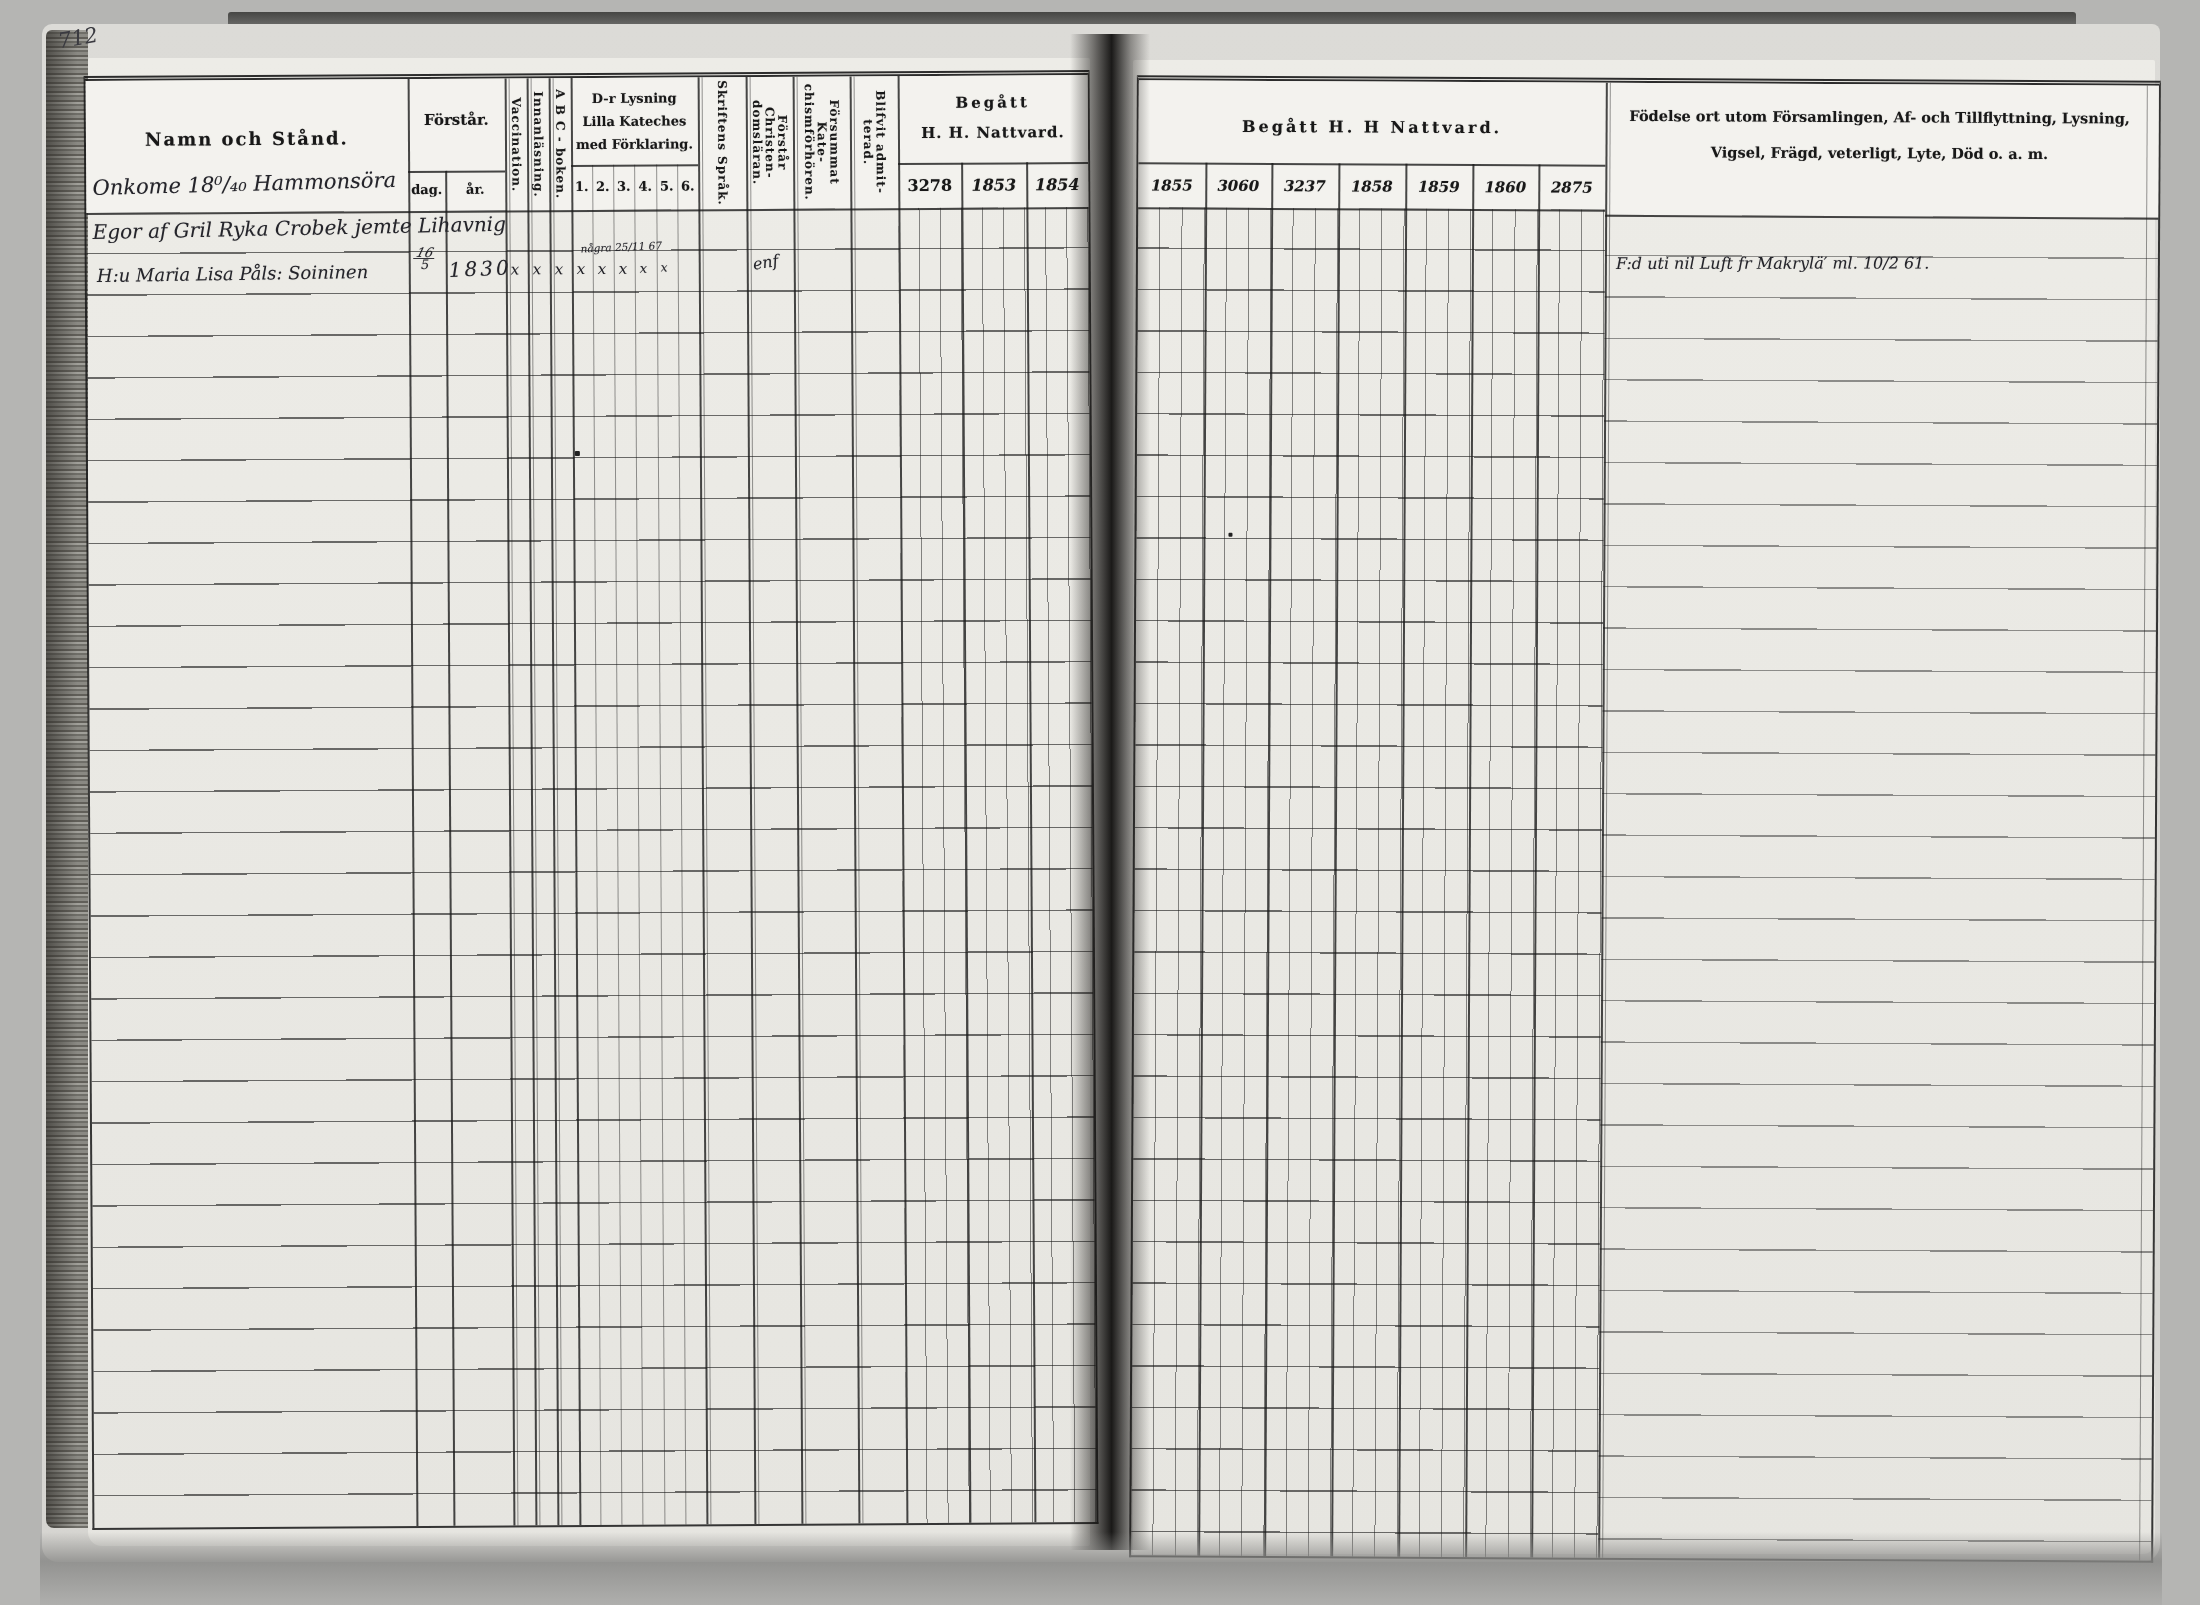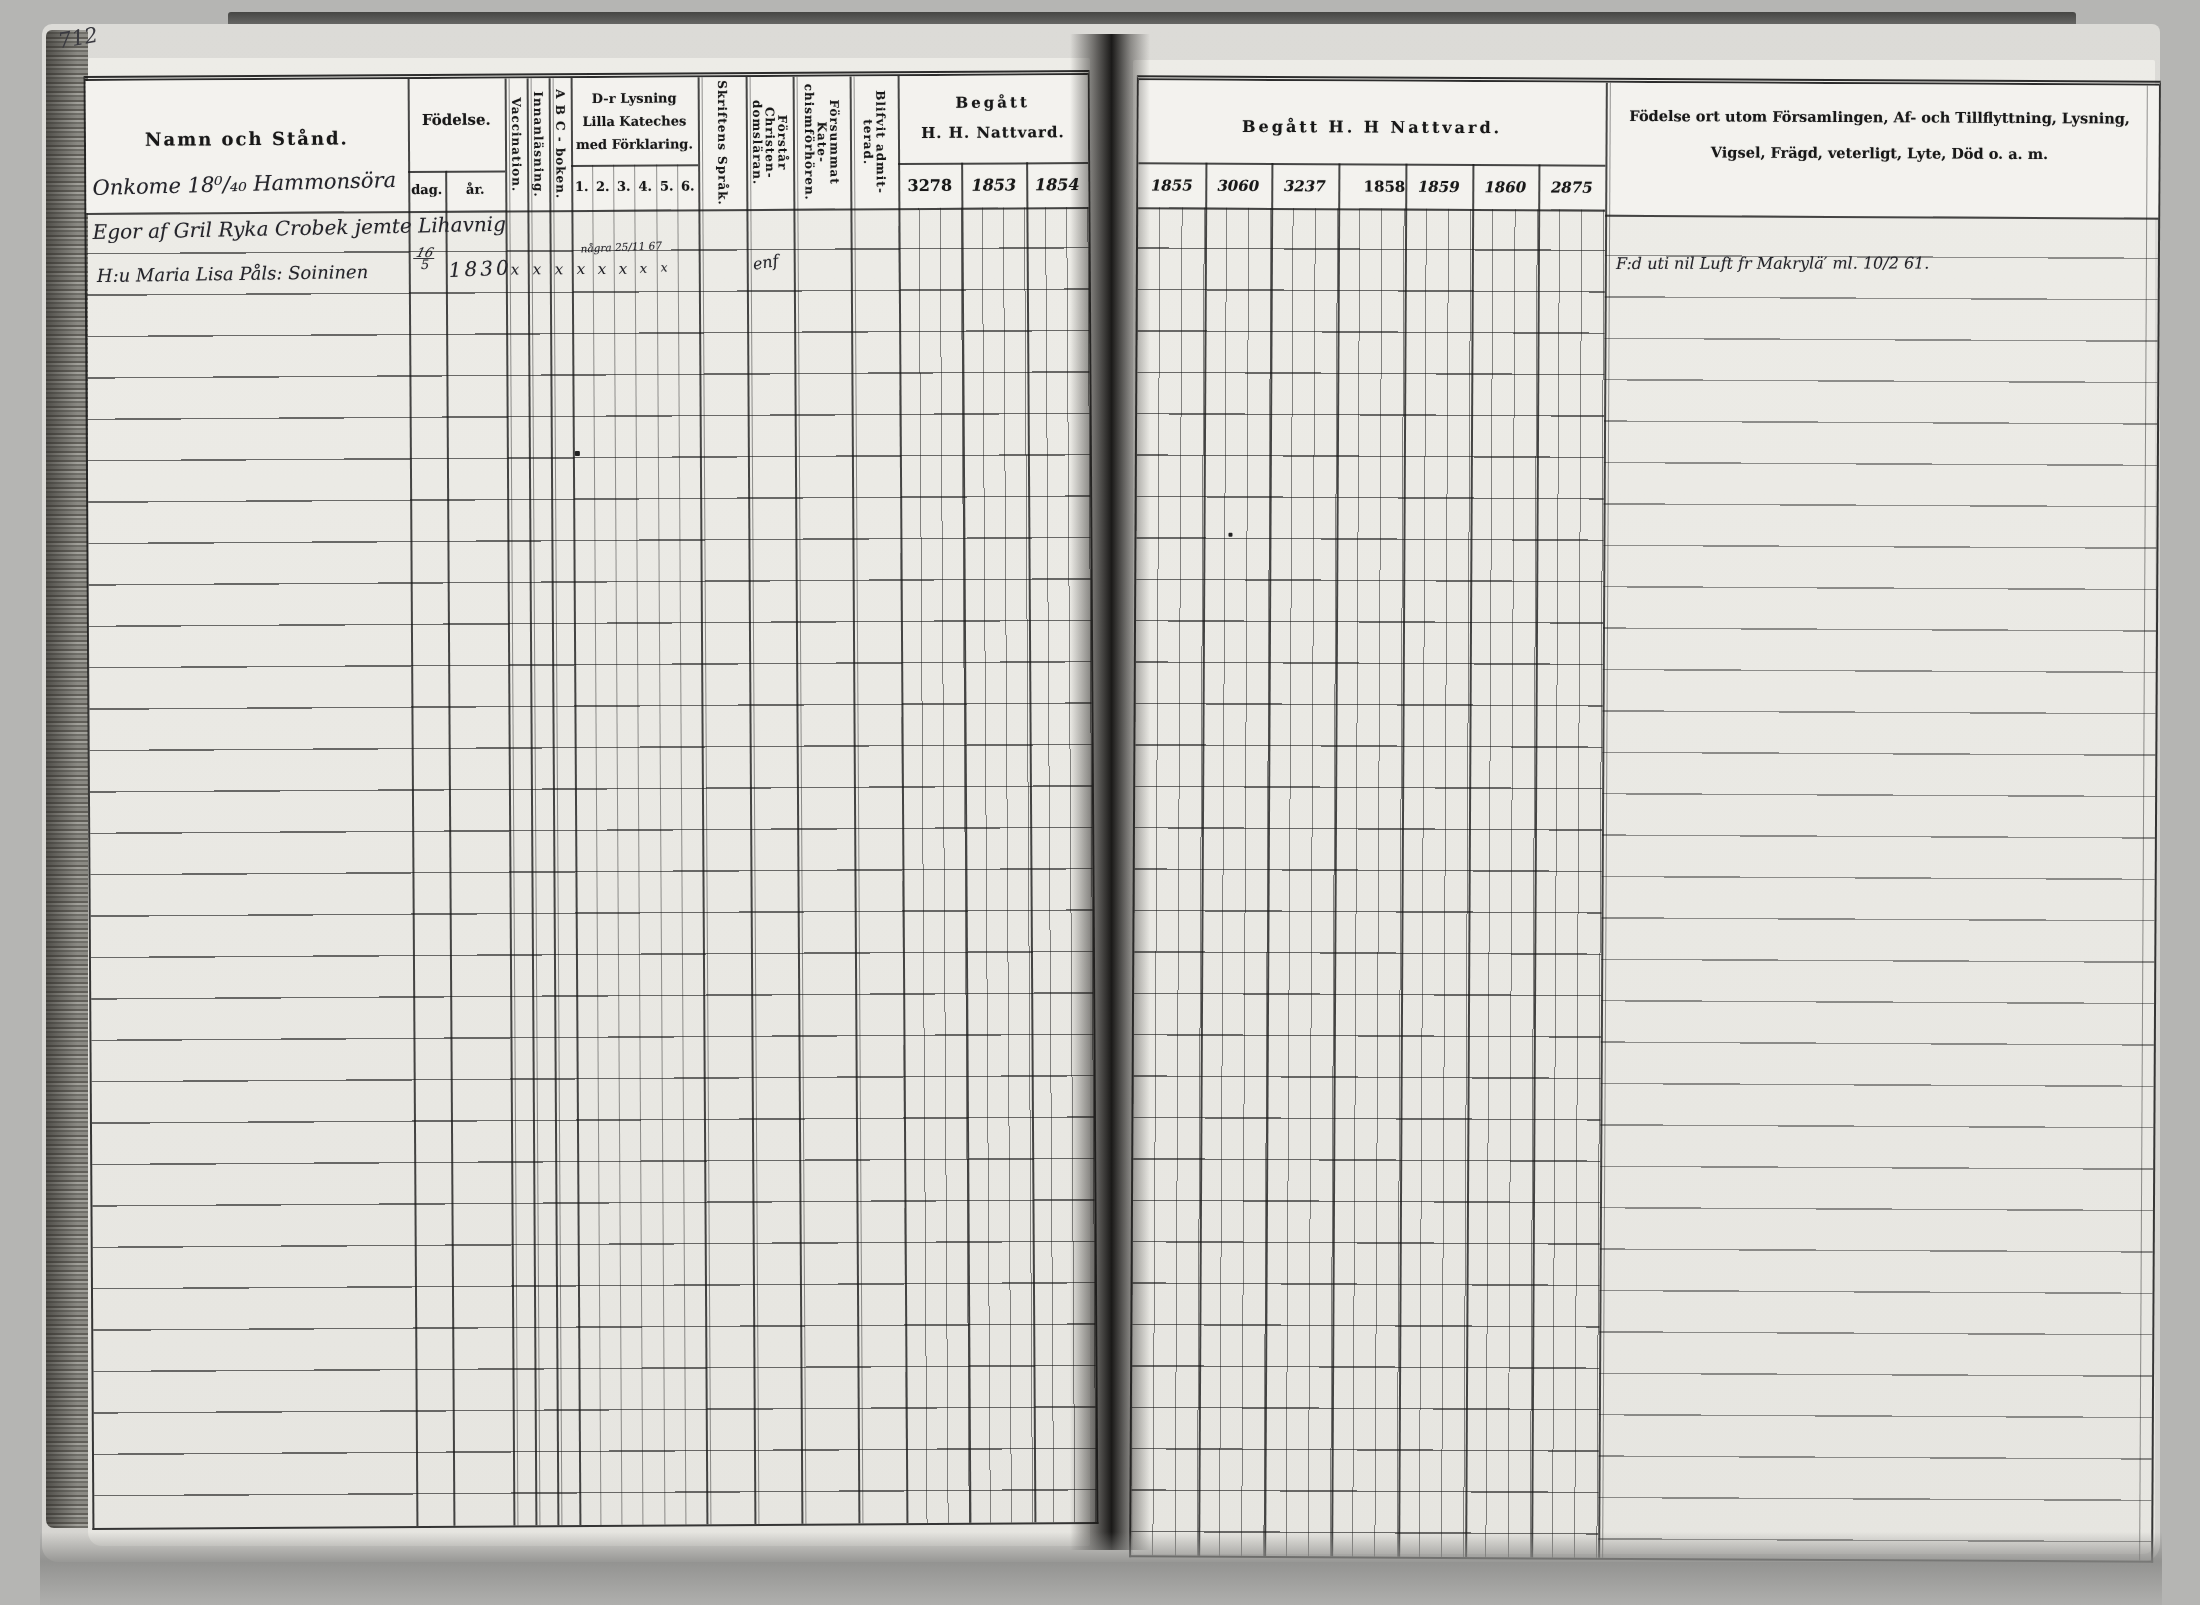--- a/index.html
+++ b/index.html
@@ -107,21 +107,21 @@
 
     <div class="hl" style="left:0;right:0;top:132px;"></div>
     <div class="hl" style="left:322px;width:97px;top:92px;"></div>
     <div class="hl" style="left:485px;width:127px;top:87px;"></div>
     <div class="hl" style="left:812px;right:0;top:87px;"></div>
 
     <div class="rows-ov" style="left:0;right:0;top:132px;bottom:0;"></div>
     <div class="fine-ov lp" style="left:812px;width:190px;top:132px;bottom:0;"></div>
 
     <div class="print" style="left:0;width:322px;top:48px;font-size:18px;letter-spacing:2px;">Namn och Stånd.</div>
-    <div class="print" style="left:322px;width:97px;top:32px;font-size:15px;">Födelse.</div>
+    <div class="print" style="left:322px;width:97px;top:32px;font-size:15px;">Förstår.</div>
     <div class="print" style="left:322px;width:37px;top:103px;font-size:13px;">dag.</div>
     <div class="print" style="left:359px;width:60px;top:103px;font-size:13px;">år.</div>
 
     <div class="vcell" style="left:419px;width:22px;top:2px;height:128px;">Vaccination.</div>
     <div class="vcell" style="left:441px;width:22px;top:2px;height:128px;">Innanläsning.</div>
     <div class="vcell" style="left:463px;width:22px;top:2px;height:128px;">A B C - boken.</div>
 
     <div class="print" style="left:489px;width:119px;top:10px;font-size:13px;line-height:1.75;">D-r Lysning Lilla Kateches med Förklaring.</div>
     <div class="print" style="left:485px;width:21px;top:101px;font-size:13px;">1.</div>
     <div class="print" style="left:506px;width:21px;top:101px;font-size:13px;">2.</div>
@@ -185,21 +185,21 @@
     <div class="hl" style="left:467px;right:0;top:132px;"></div>
 
     <div class="fine-ov" style="left:0;width:467px;top:127px;bottom:0;"></div>
     <div class="rows-ov" style="left:0;width:467px;top:127px;bottom:0;"></div>
     <div class="rows-ov light" style="left:467px;right:0;top:132px;bottom:0;"></div>
 
     <div class="print" style="left:0;width:467px;top:36px;font-size:16px;letter-spacing:3px;">Begått H. H Nattvard.</div>
     <div class="print" style="left:0px;width:67px;top:96px;font-size:15px;font-style:italic;">1855</div>
     <div class="print" style="left:67px;width:66px;top:96px;font-size:15px;font-style:italic;">3060</div>
     <div class="print" style="left:133px;width:67px;top:96px;font-size:15px;font-style:italic;">3237</div>
-    <div class="print" style="left:200px;width:67px;top:96px;font-size:15px;text-align:right;">1858</div>
+    <div class="print" style="left:200px;width:67px;top:96px;font-size:15px;font-style:italic;">1858</div>
     <div class="print" style="left:267px;width:67px;top:96px;font-size:15px;font-style:italic;">1859</div>
     <div class="print" style="left:334px;width:66px;top:96px;font-size:15px;font-style:italic;">1860</div>
     <div class="print" style="left:400px;width:67px;top:96px;font-size:15px;font-style:italic;">2875</div>
 
     <div class="print" style="left:467px;width:548px;top:24px;font-size:14.5px;">Födelse ort utom Församlingen, Af- och Tillflyttning, Lysning,</div>
     <div class="print" style="left:467px;width:548px;top:60px;font-size:14.5px;">Vigsel, Frägd, veterligt, Lyte, Död o. a. m.</div>
 
     <div class="hw" style="left:478px;top:170px;font-size:16px;transform:rotate(-0.4deg);">F:d uti nil Luft fr Makrylä′ ml. 10/2 61.</div>
 
     <div class="dot" style="left:92px;top:452px;width:4px;height:4px;"></div>

